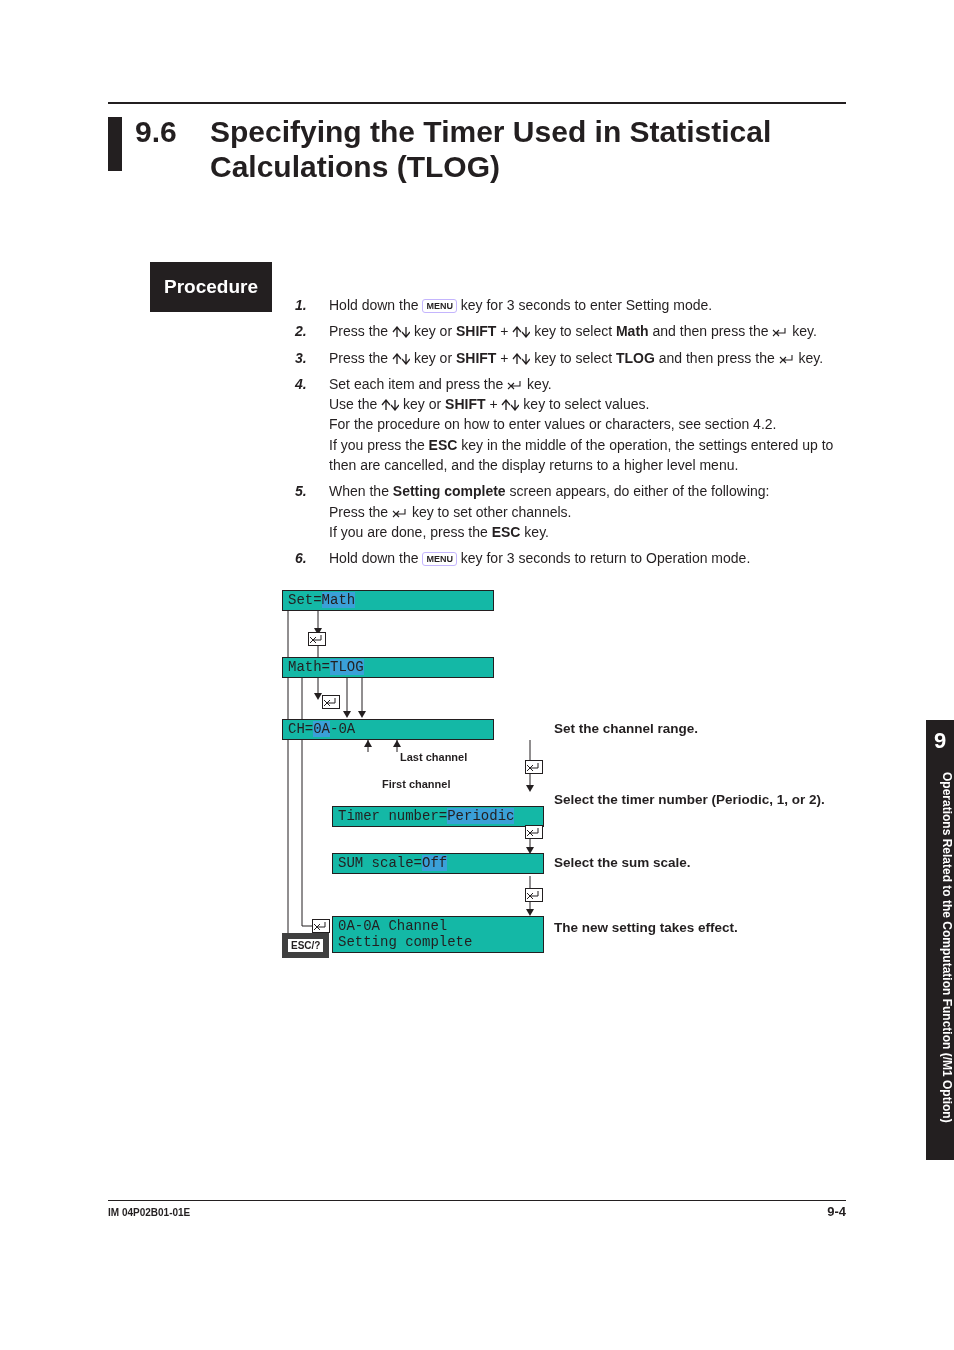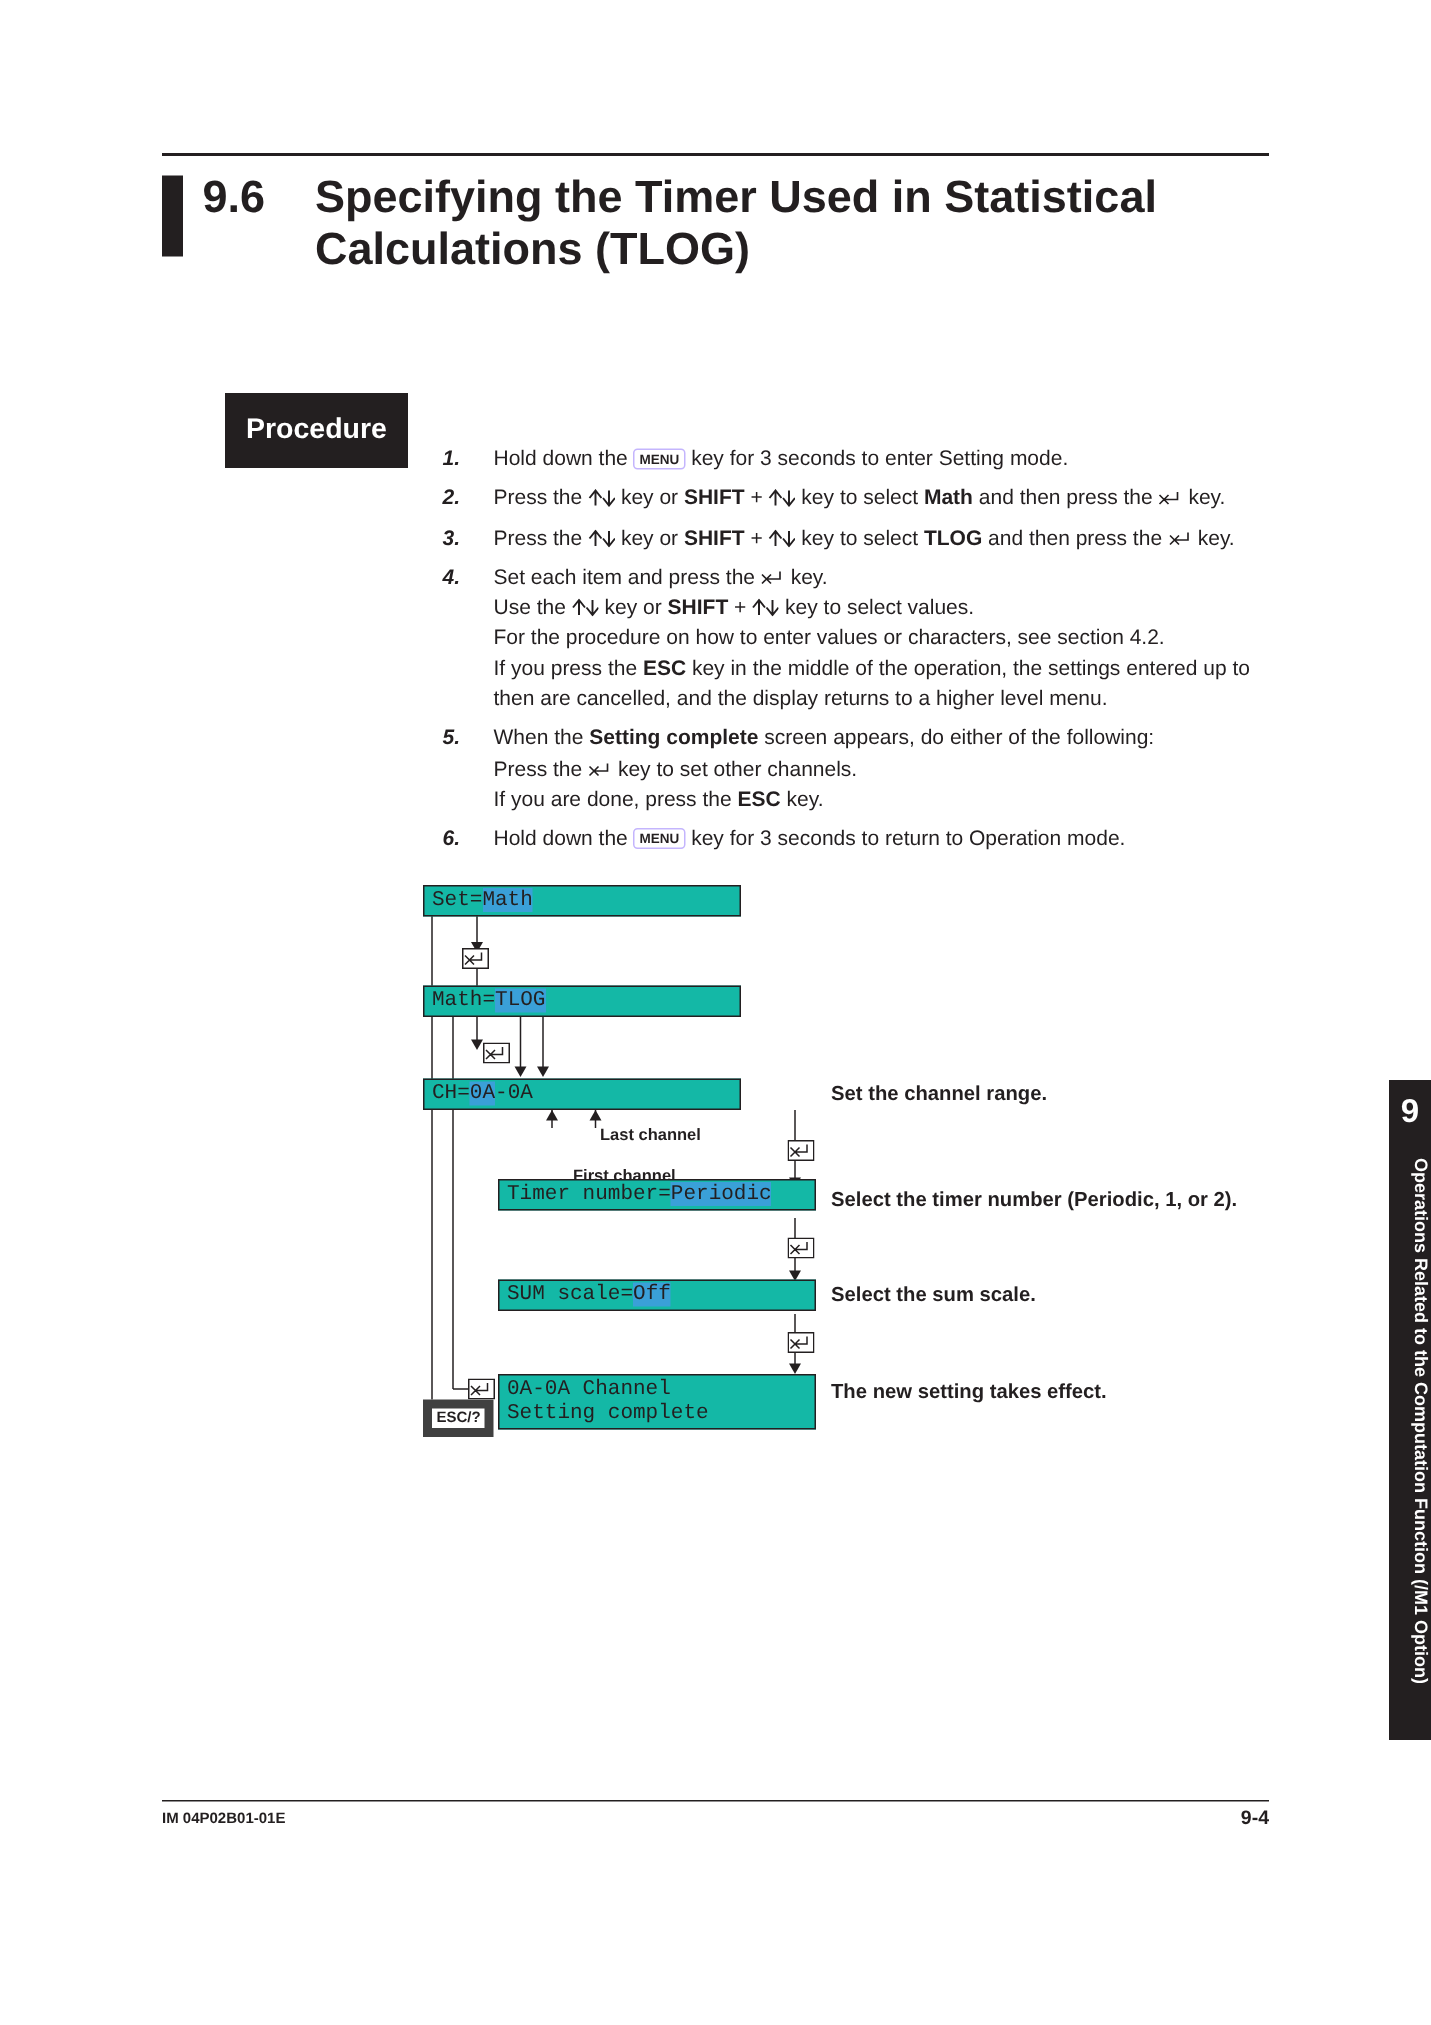--- a/index.html
+++ b/index.html
@@ -322,21 +322,21 @@
       <span>CH=</span><span class="hl">0A</span><span>-0A</span>
     </div>
     <div class="dlabel-small" style="top:161px;left:118px;">Last channel</div>
     <div class="dlabel-small" style="top:176px;left:100px;margin-top:12px;">First channel</div>
     <div class="dlabel-strong" style="top:131px;left:272px;">Set the channel range.</div>
     <span class="enter-mini" style="top:170px;left:243px;"><svg width="18" height="14">
           <rect x="0.5" y="0.5" width="17" height="13" fill="#fff" stroke="#231f20"></rect>
           <path d="M13 3 V8 H5 M5 8 L8 5 M5 8 L8 11 M2 5 L5 8 L2 11" stroke="#231f20" stroke-width="1" fill="none"></path>
         </svg></span>
 
-    <div class="dbox" style="top:196px;left:50px;width:200px;">
+    <div class="dbox" style="top:216px;left:50px;width:200px;">
       <span>Timer number=</span><span class="hl">Periodic</span>
     </div>
     <div class="dlabel-strong" style="top:202px;left:272px;">Select the timer number (Periodic, 1, or 2).</div>
     <span class="enter-mini" style="top:235px;left:243px;"><svg width="18" height="14">
           <rect x="0.5" y="0.5" width="17" height="13" fill="#fff" stroke="#231f20"></rect>
           <path d="M13 3 V8 H5 M5 8 L8 5 M5 8 L8 11 M2 5 L5 8 L2 11" stroke="#231f20" stroke-width="1" fill="none"></path>
         </svg></span>
 
     <div class="dbox" style="top:263px;left:50px;width:200px;">
       <span>SUM scale=</span><span class="hl">Off</span>

